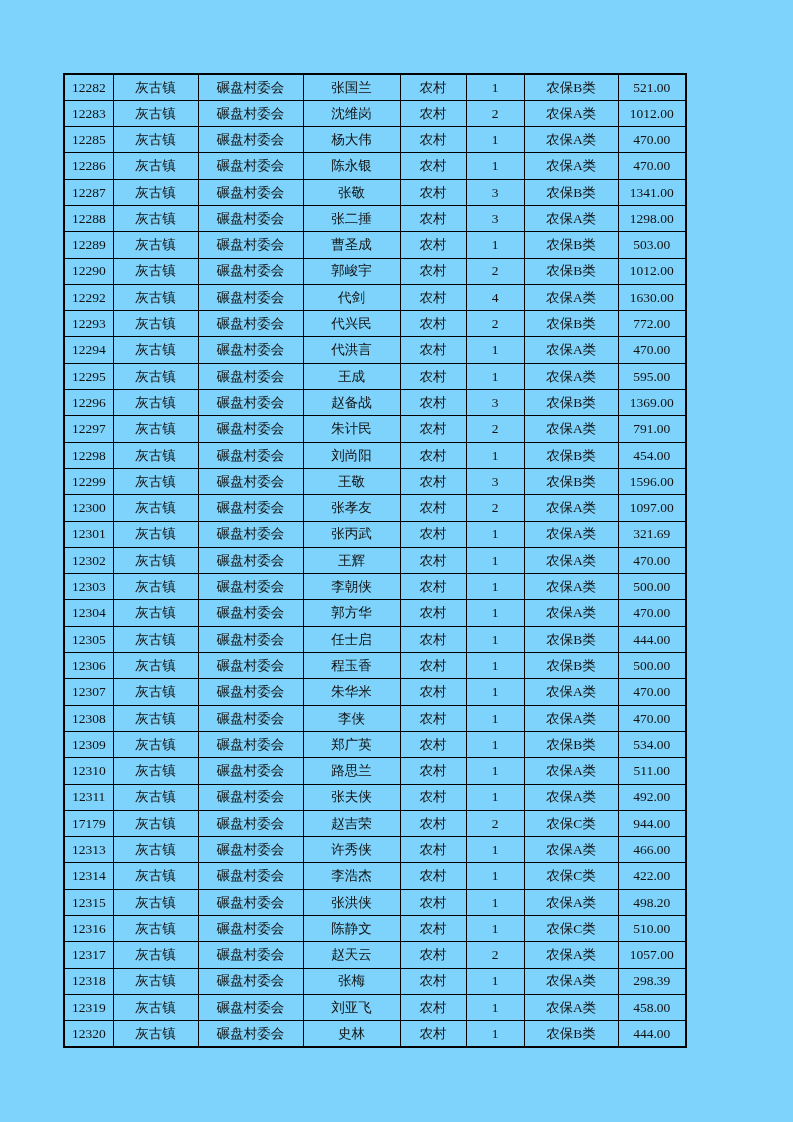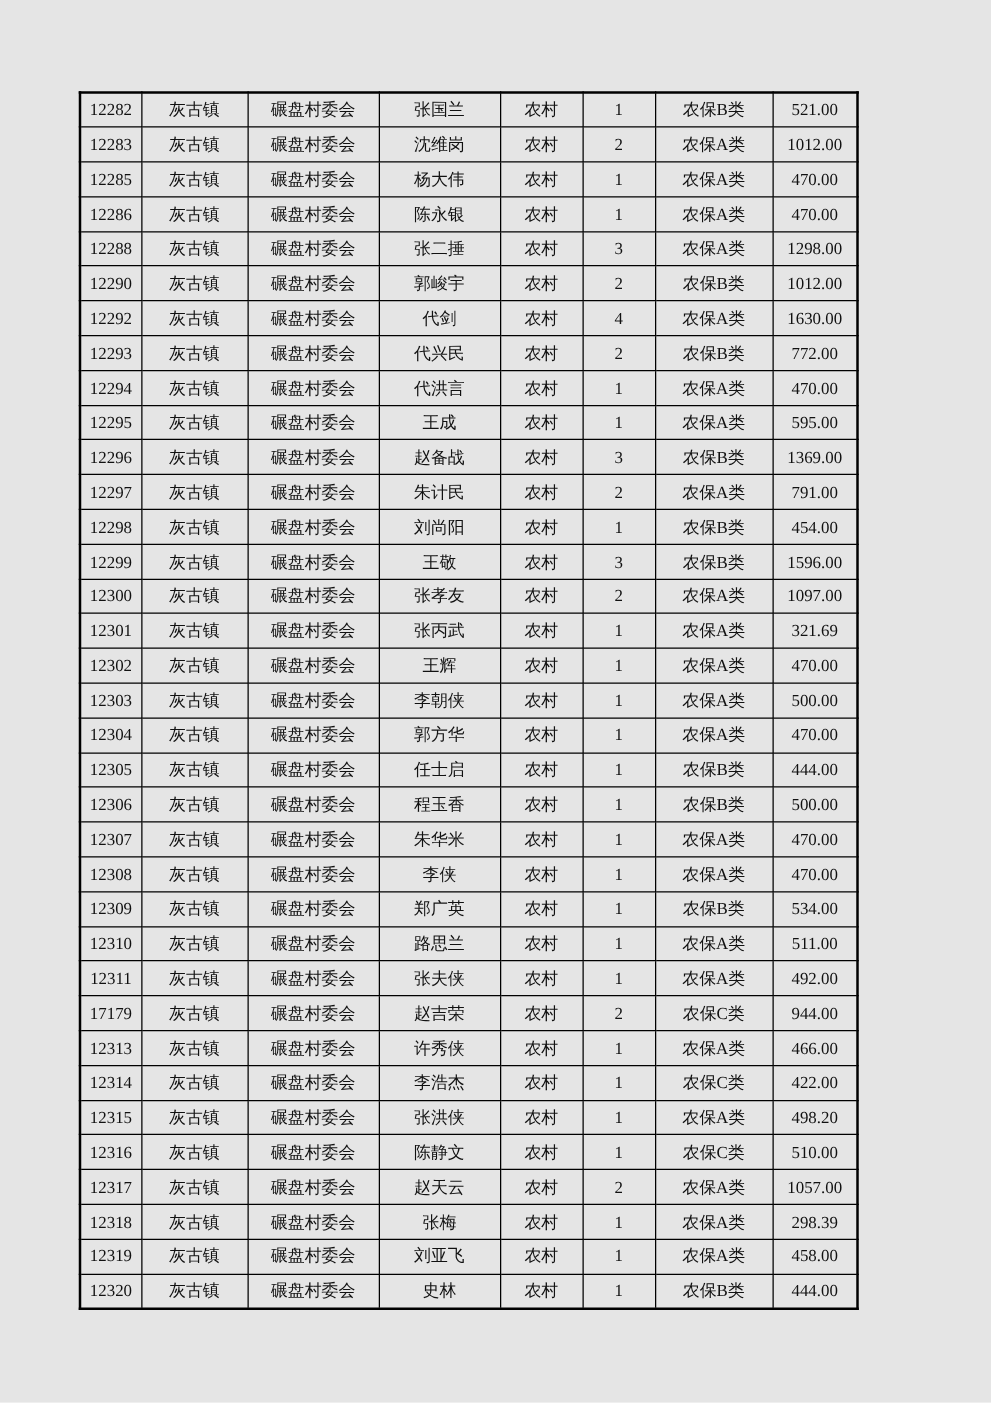--- a/index.html
+++ b/index.html
@@ -14,21 +14,21 @@
     color: #000000;
     position: relative;
     overflow: hidden;
   }
   .page {
     position: absolute;
     left: 0;
     top: 0;
     width: 793px;
     height: 1122px;
-    background: #e5e5e5;
+    background: #7dd3fc;
   }
   table.data-table {
     position: absolute;
     left: 63px;
     top: 73px;
     width: 622px;
     height: 975px;
     border-collapse: collapse;
     table-layout: fixed;
     border: 2px solid #000000;
@@ -98,28 +98,48 @@
           <td>12286</td>
           <td>灰古镇</td>
           <td>碾盘村委会</td>
           <td>陈永银</td>
           <td>农村</td>
           <td>1</td>
           <td>农保A类</td>
           <td>470.00</td>
         </tr>
         <tr>
+          <td>12287</td>
+          <td>灰古镇</td>
+          <td>碾盘村委会</td>
+          <td>张敬</td>
+          <td>农村</td>
+          <td>3</td>
+          <td>农保B类</td>
+          <td>1341.00</td>
+        </tr>
+        <tr>
           <td>12288</td>
           <td>灰古镇</td>
           <td>碾盘村委会</td>
           <td>张二捶</td>
           <td>农村</td>
           <td>3</td>
           <td>农保A类</td>
           <td>1298.00</td>
+        </tr>
+        <tr>
+          <td>12289</td>
+          <td>灰古镇</td>
+          <td>碾盘村委会</td>
+          <td>曹圣成</td>
+          <td>农村</td>
+          <td>1</td>
+          <td>农保B类</td>
+          <td>503.00</td>
         </tr>
         <tr>
           <td>12290</td>
           <td>灰古镇</td>
           <td>碾盘村委会</td>
           <td>郭峻宇</td>
           <td>农村</td>
           <td>2</td>
           <td>农保B类</td>
           <td>1012.00</td>

